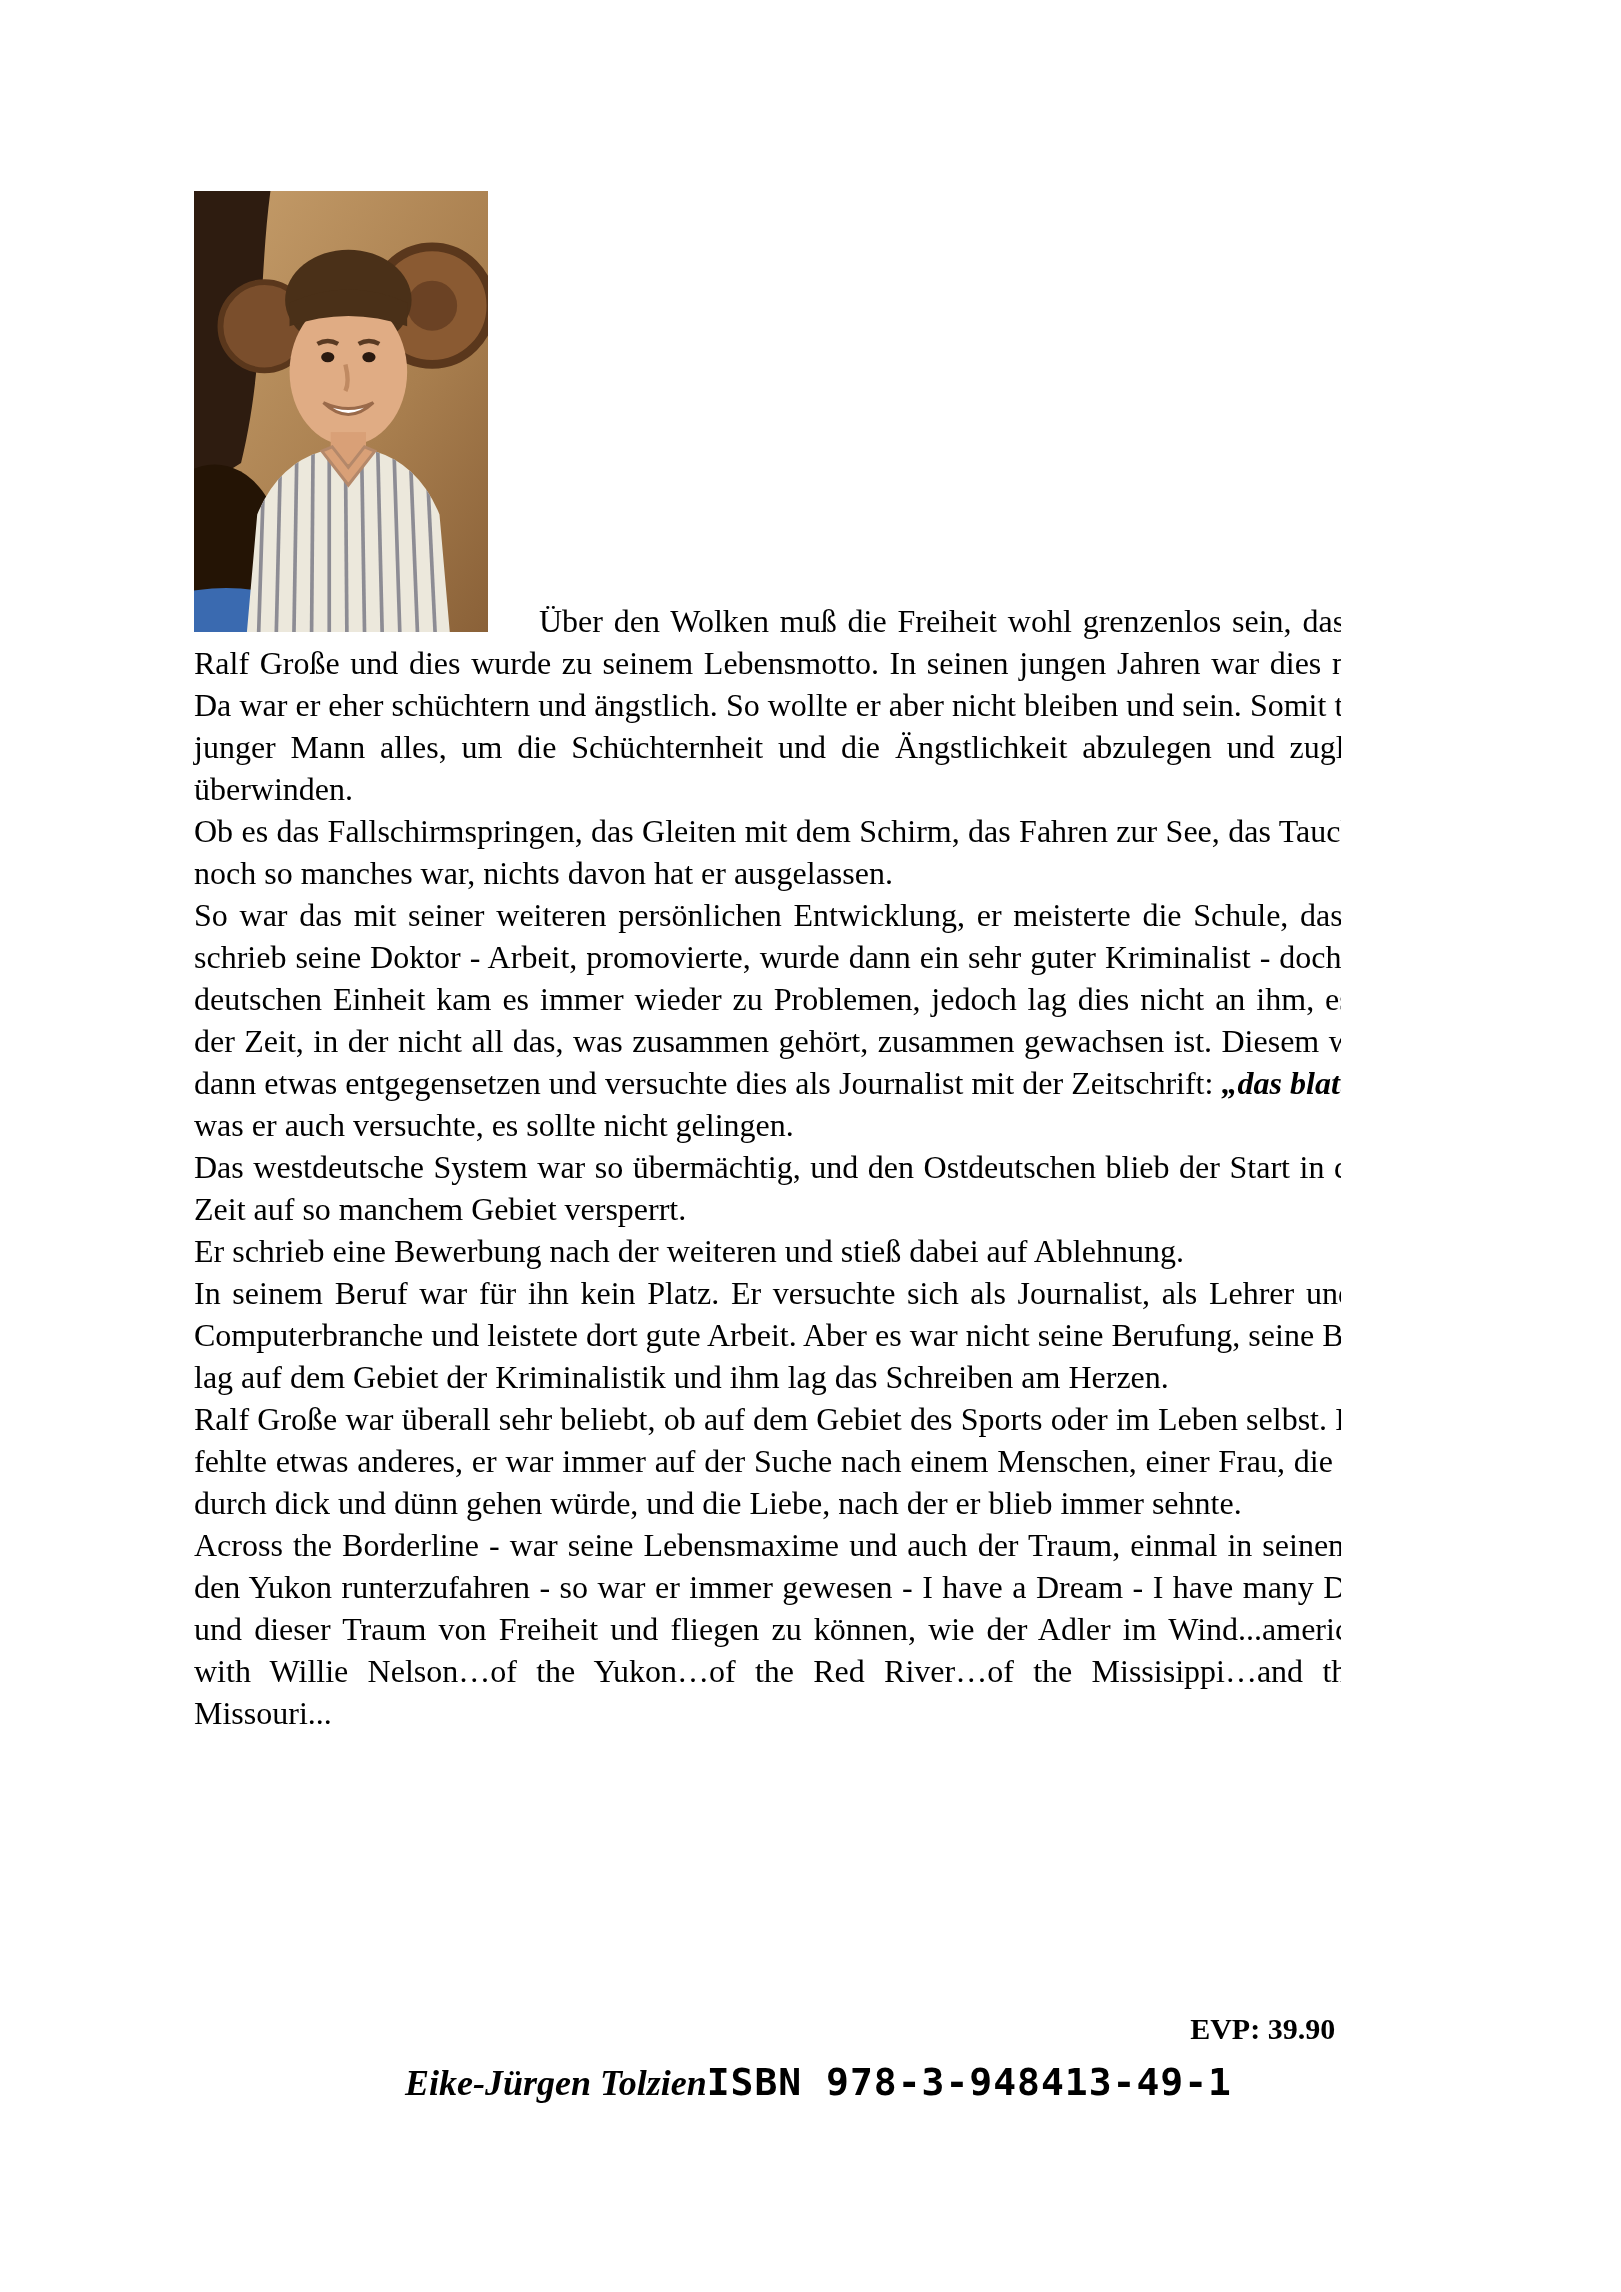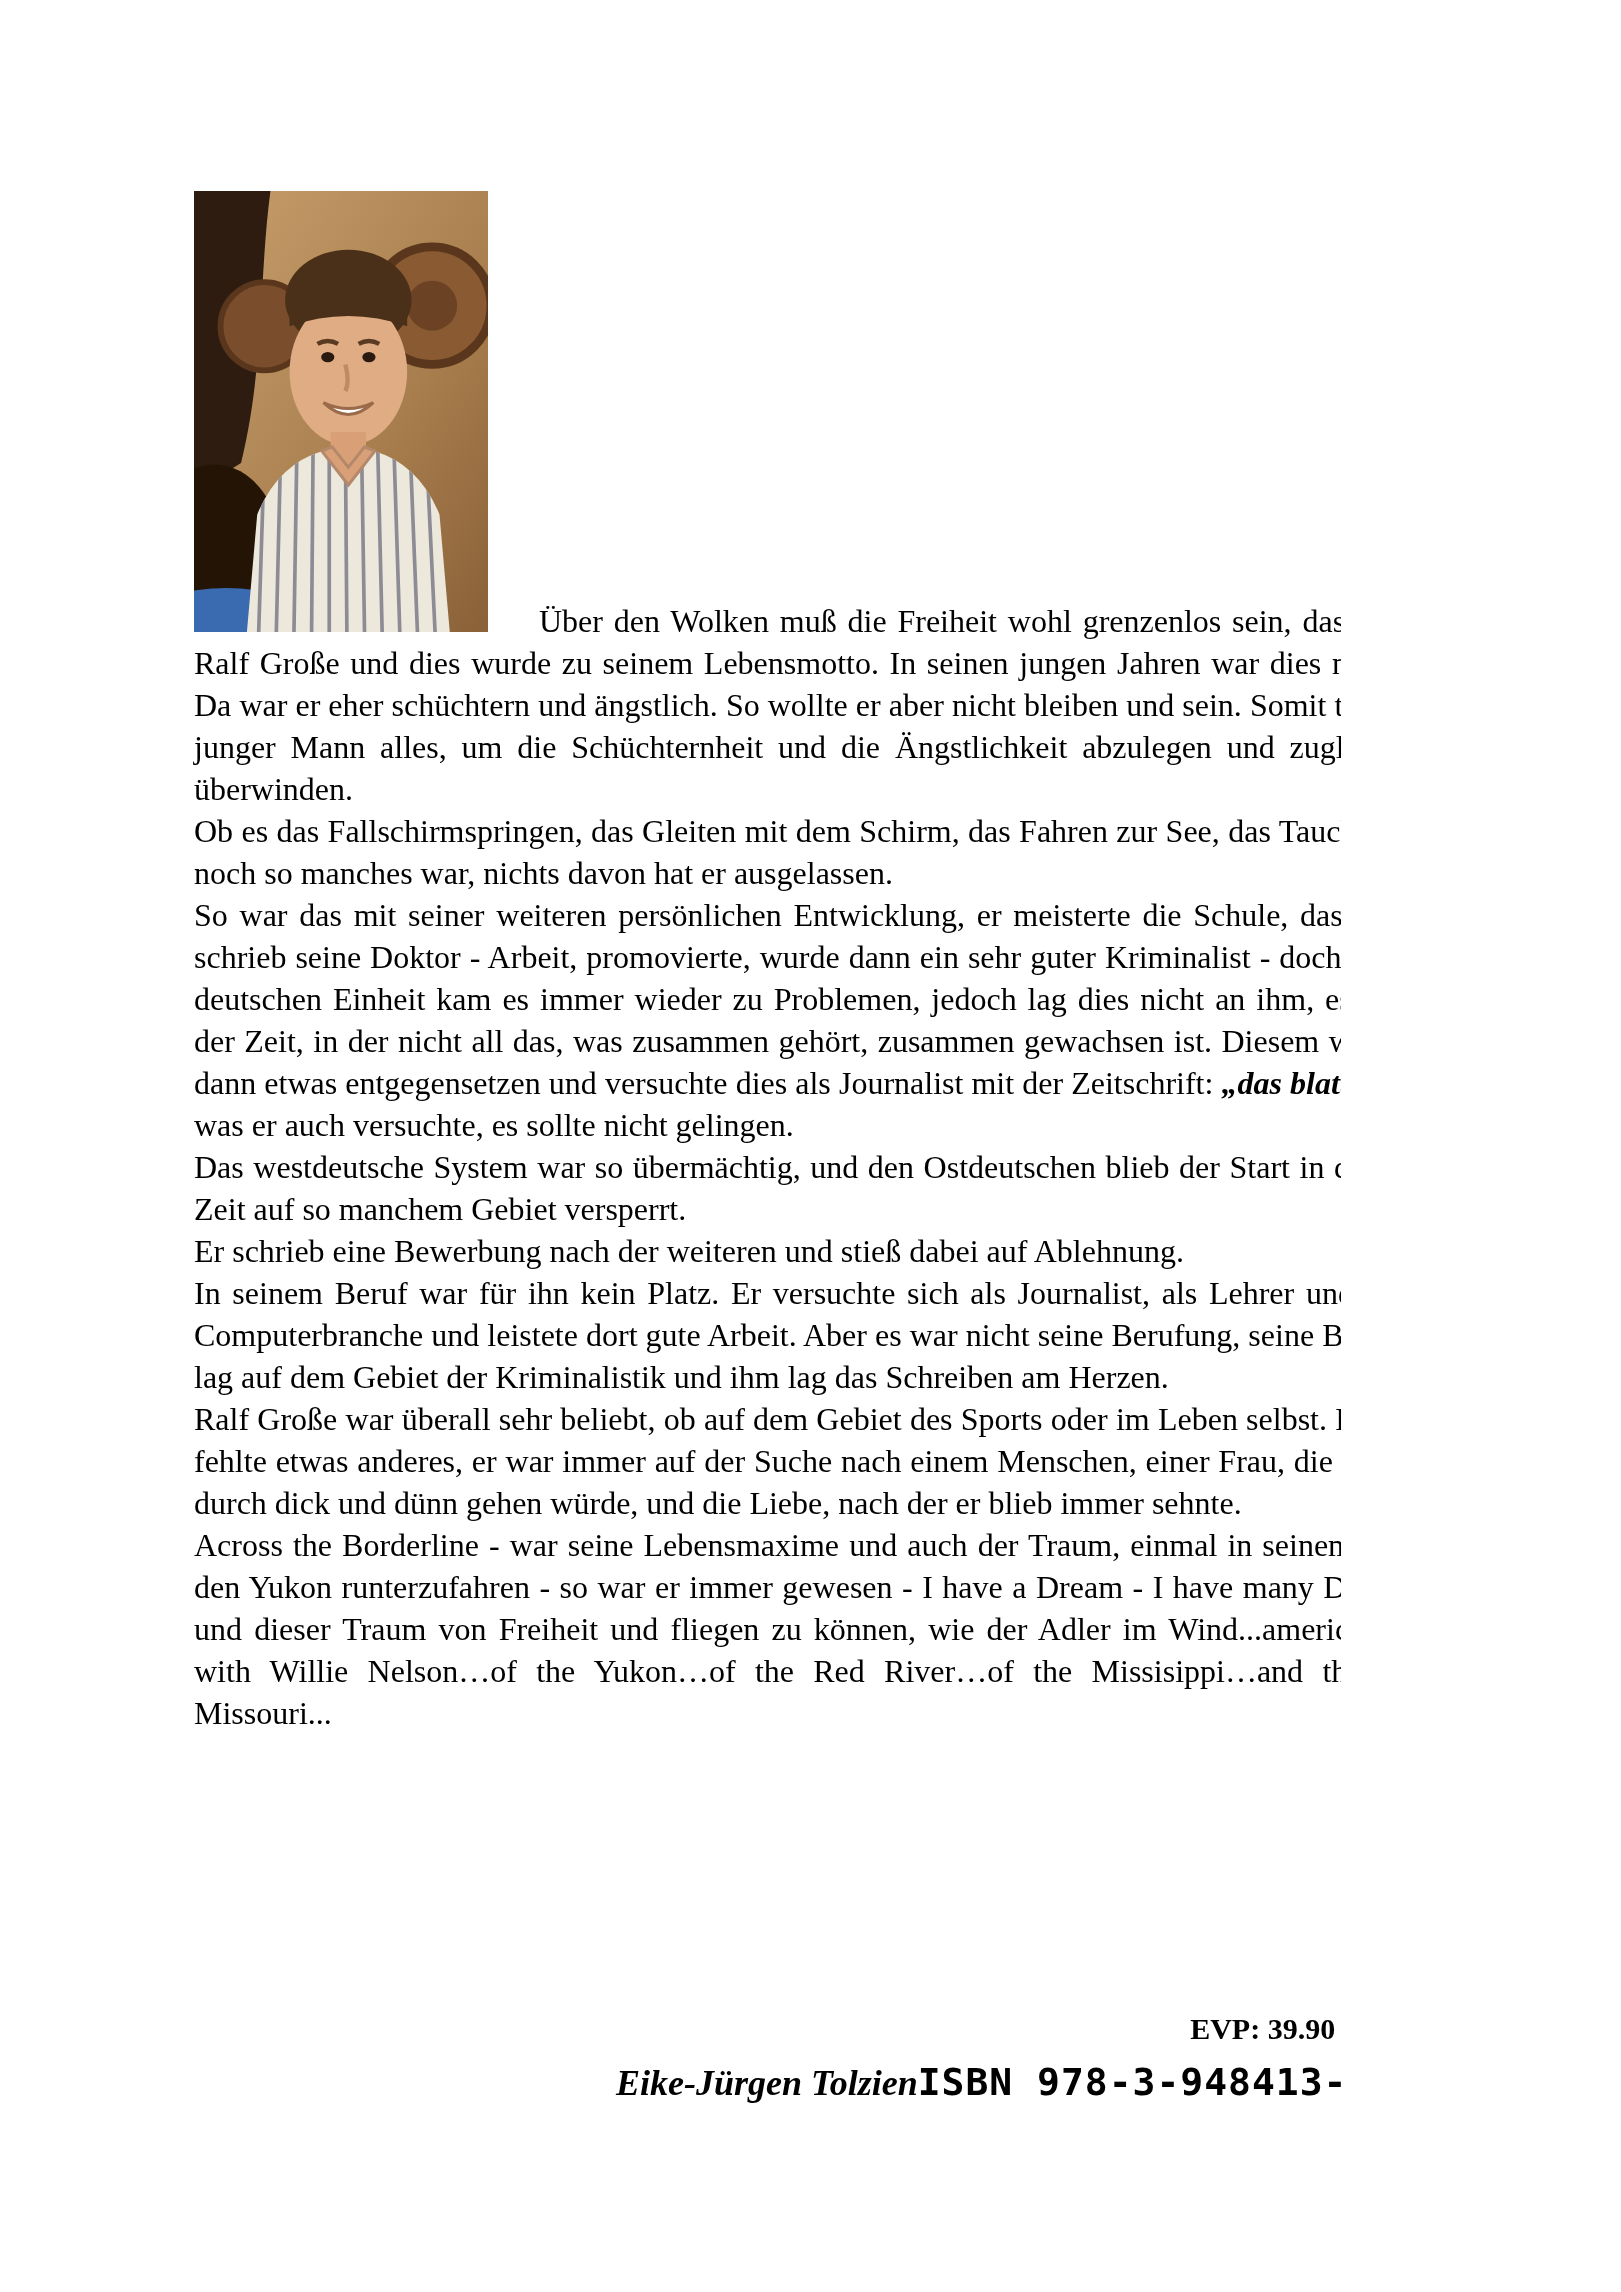--- a/index.html
+++ b/index.html
@@ -43,21 +43,21 @@
   .price-line {
     text-align: right;
     font-weight: bold;
     font-size: 30px;
     line-height: 43px;
     padding-right: 13.7px;
   }
   .byline-row {
     margin-top: 9.8px;
     display: flex;
-    justify-content: flex-end;
+    justify-content: center;
     align-items: baseline;
   }
   .author-name {
     font-weight: bold;
     font-style: italic;
     font-size: 36px;
   }
   .isbn-number {
     font-family: "DejaVu Sans Mono", monospace;
     font-weight: bold;

